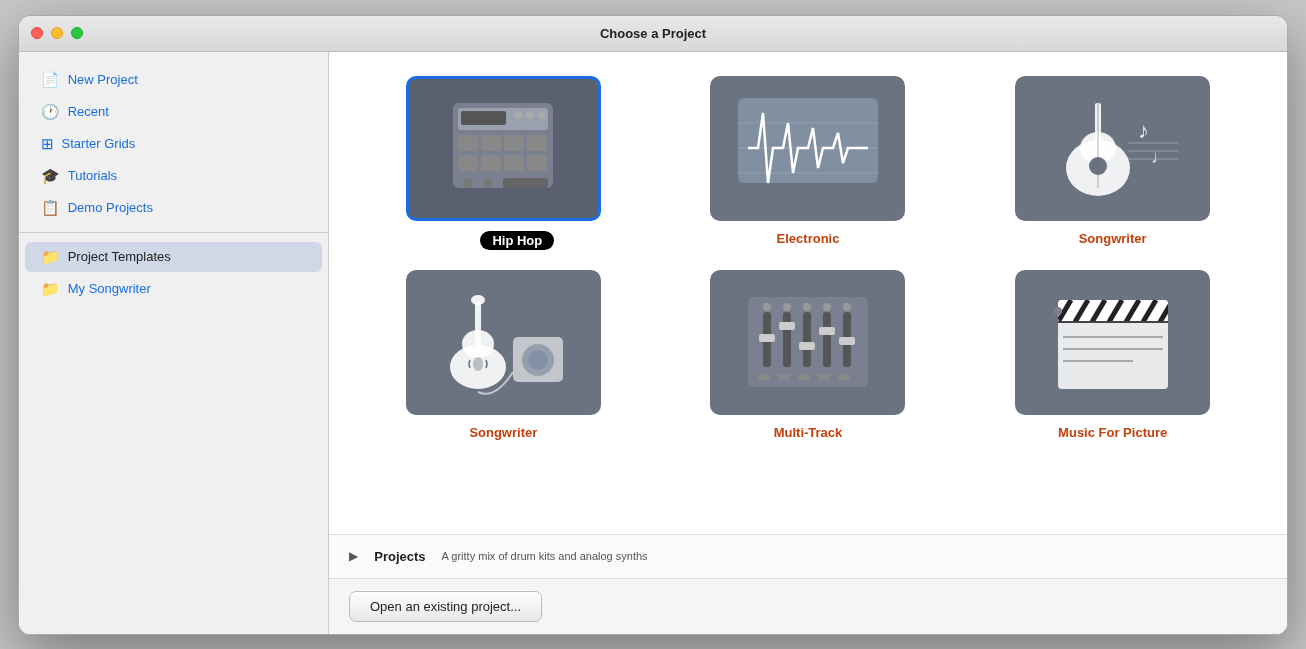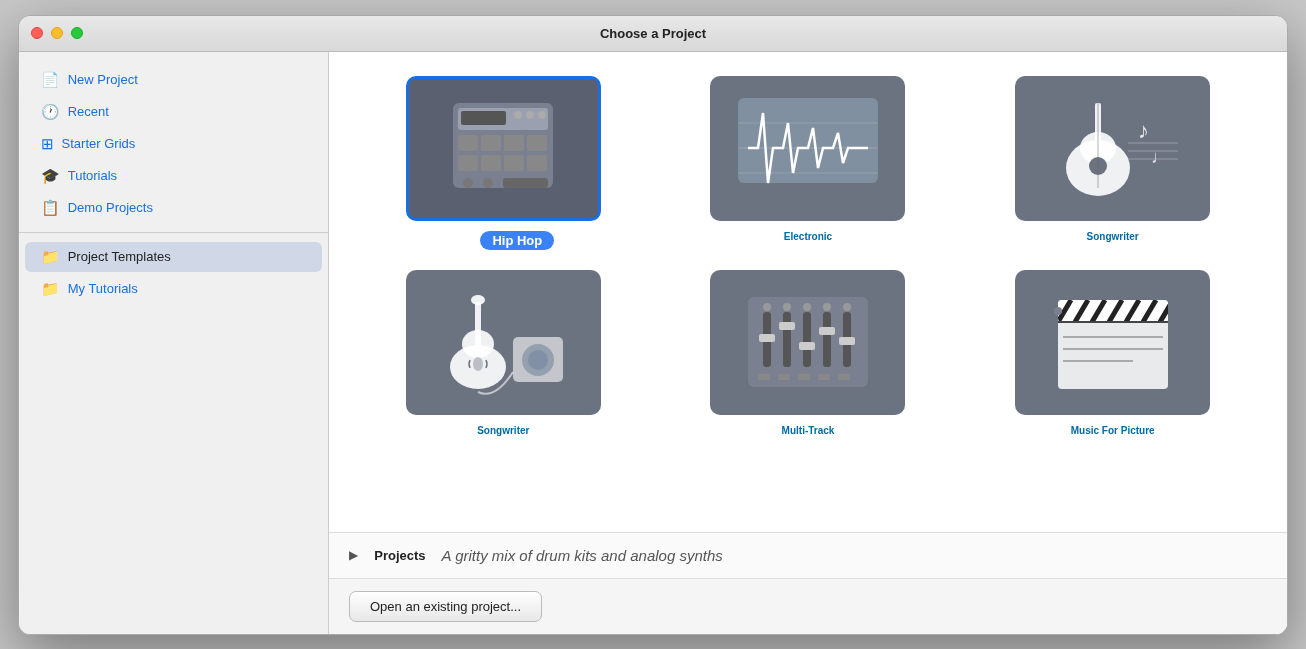--- a/index.html
+++ b/index.html
@@ -136,27 +136,27 @@
       justify-content: center;
       position: relative;
       overflow: hidden;
     }
     .template-thumb.selected {
       border: 3px solid #1a6ee0;
       background: #5a6070;
     }
 
     .template-label {
-      font-size: 10px;
+      font-size: 13px;
       font-weight: 600;
-      color: #0369a1;
+      color: #c2410c;
     }
 
     .template-label-badge {
-      background: #3b82f6;
+      background: #000000;
       color: #fff;
       padding: 2px 12px;
       border-radius: 10px;
       font-size: 13px;
       font-weight: 600;
       margin-left: 28px;
     }
 
     
     .details-bar {
@@ -171,23 +171,22 @@
     .details-chevron {
       color: #555;
       font-size: 12px;
     }
     .details-label {
       font-size: 13px;
       font-weight: 600;
       color: #222;
     }
     .details-text {
-      font-size: 15px;
+      font-size: 11px;
       color: #555;
-      font-style: italic;
     }
 
     
     .bottom-bar {
       border-top: 1px solid #ddd;
       padding: 12px 20px;
       display: flex;
       align-items: flex-start;
       justify-content: space-between;
       background: #f5f5f5;
@@ -251,21 +250,21 @@
         <span class="sidebar-icon">📋</span>
         <span>Demo Projects</span>
       </div>
       <div class="sidebar-divider"></div>
       <div class="sidebar-item active">
         <span class="sidebar-icon">📁</span>
         <span>Project Templates</span>
       </div>
       <div class="sidebar-item">
         <span class="sidebar-icon">📁</span>
-        <span>My Tutorials</span>
+        <span>My Songwriter</span>
       </div>
     </div>
 
     <div class="right-panel">
       <div class="templates-grid-area">
         <div class="templates-grid">
 
           <div class="template-item">
             <div class="template-thumb selected">
               <svg width="130" height="110" viewBox="0 0 130 110">

